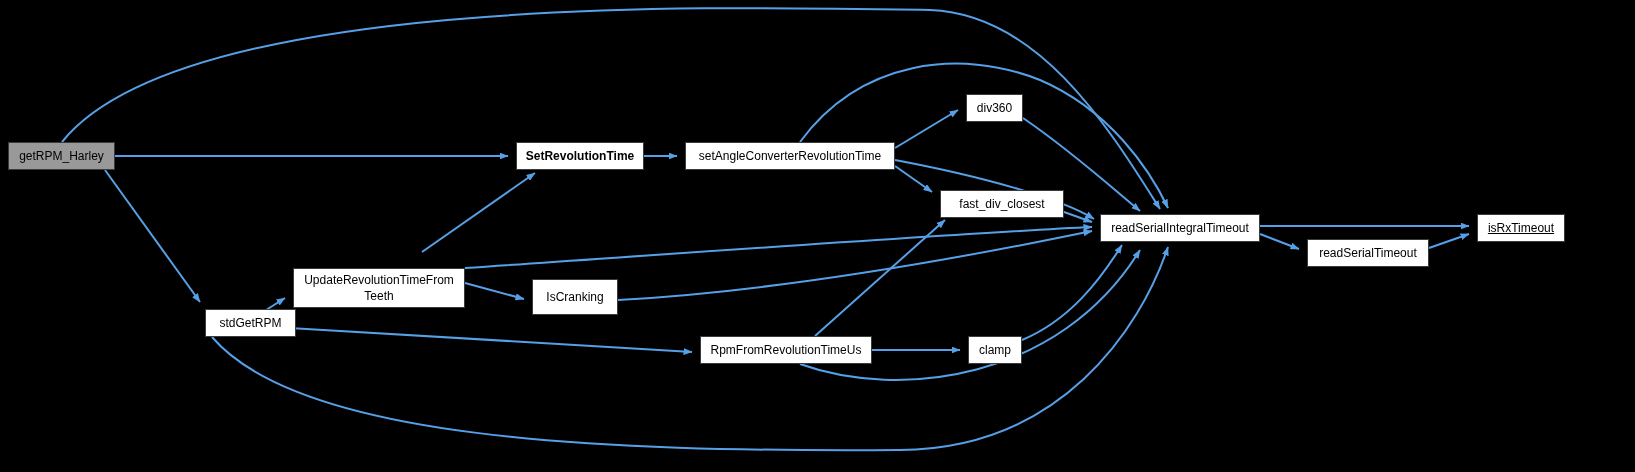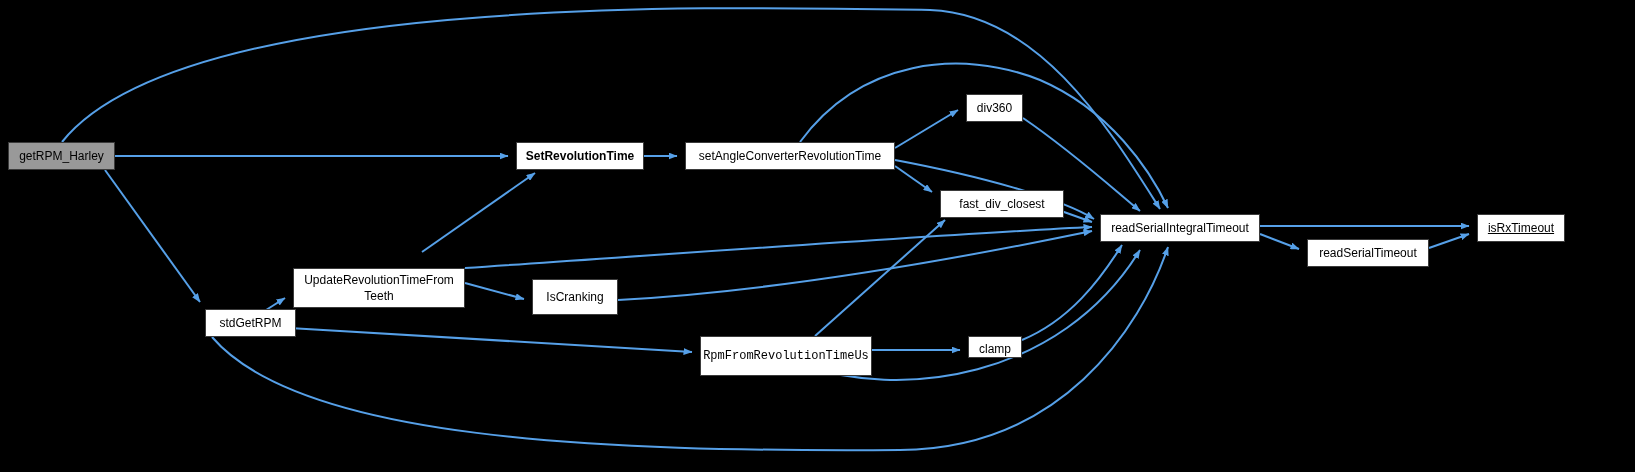--- a/index.html
+++ b/index.html
@@ -55,16 +55,16 @@
       <div class="node" style="left: 685px; top: 142px; width: 210px; height: 28px; background: rgb(255, 255, 255); border-color: rgb(59, 59, 59);"><span>setAngleConverterRevolutionTime</span></div>
       <div class="node" style="left: 966px; top: 94px; width: 57px; height: 28px; background: rgb(255, 255, 255); border-color: rgb(59, 59, 59);"><span>div360</span></div>
       <div class="node" style="left: 940px; top: 190px; width: 124px; height: 28px; background: rgb(255, 255, 255); border-color: rgb(59, 59, 59);"><span>fast_div_closest</span></div>
       <div class="node" style="left: 1100px; top: 214px; width: 160px; height: 28px; background: rgb(255, 255, 255); border-color: rgb(59, 59, 59);"><span>readSerialIntegralTimeout</span></div>
       <div class="node" style="left: 1307px; top: 239px; width: 122px; height: 28px; background: rgb(255, 255, 255); border-color: rgb(59, 59, 59);"><span>readSerialTimeout</span></div>
       <div class="node" style="left: 1477px; top: 214px; width: 88px; height: 28px; background: rgb(255, 255, 255); border-color: rgb(59, 59, 59); text-decoration: underline;"><span>isRxTimeout</span></div>
       <div class="node" style="left: 293px; top: 252px; width: 172px; height: 40px; background: rgb(255, 255, 255); border-color: rgb(59, 59, 59); margin-top: 16px;"><span>UpdateRevolutionTimeFrom
 Teeth</span></div>
       <div class="node" style="left: 532px; top: 279px; width: 86px; height: 36px; background: rgb(255, 255, 255); border-color: rgb(59, 59, 59);"><span>IsCranking</span></div>
       <div class="node" style="left: 162px; top: 309px; width: 91px; height: 28px; background: rgb(255, 255, 255); border-color: rgb(59, 59, 59); margin-left: 43px;"><span>stdGetRPM</span></div>
-      <div class="node" style="left: 700px; top: 336px; width: 172px; height: 40px; background: rgb(255, 255, 255); border-color: rgb(59, 59, 59); font-family: Liberation Mono, monospace;"><span>RpmFromRevolutionTimeUs</span></div>
-      <div class="node" style="left: 968px; top: 336px; width: 54px; height: 22px; background: rgb(255, 255, 255); border-color: rgb(59, 59, 59); align-items: flex-end;"><span>clamp</span></div>
+      <div class="node" style="left: 700px; top: 336px; width: 172px; height: 28px; background: rgb(255, 255, 255); border-color: rgb(59, 59, 59);"><span>RpmFromRevolutionTimeUs</span></div>
+      <div class="node" style="left: 968px; top: 336px; width: 54px; height: 28px; background: rgb(255, 255, 255); border-color: rgb(59, 59, 59);"><span>clamp</span></div>
     </div>
 </div>
 
 </body></html>

